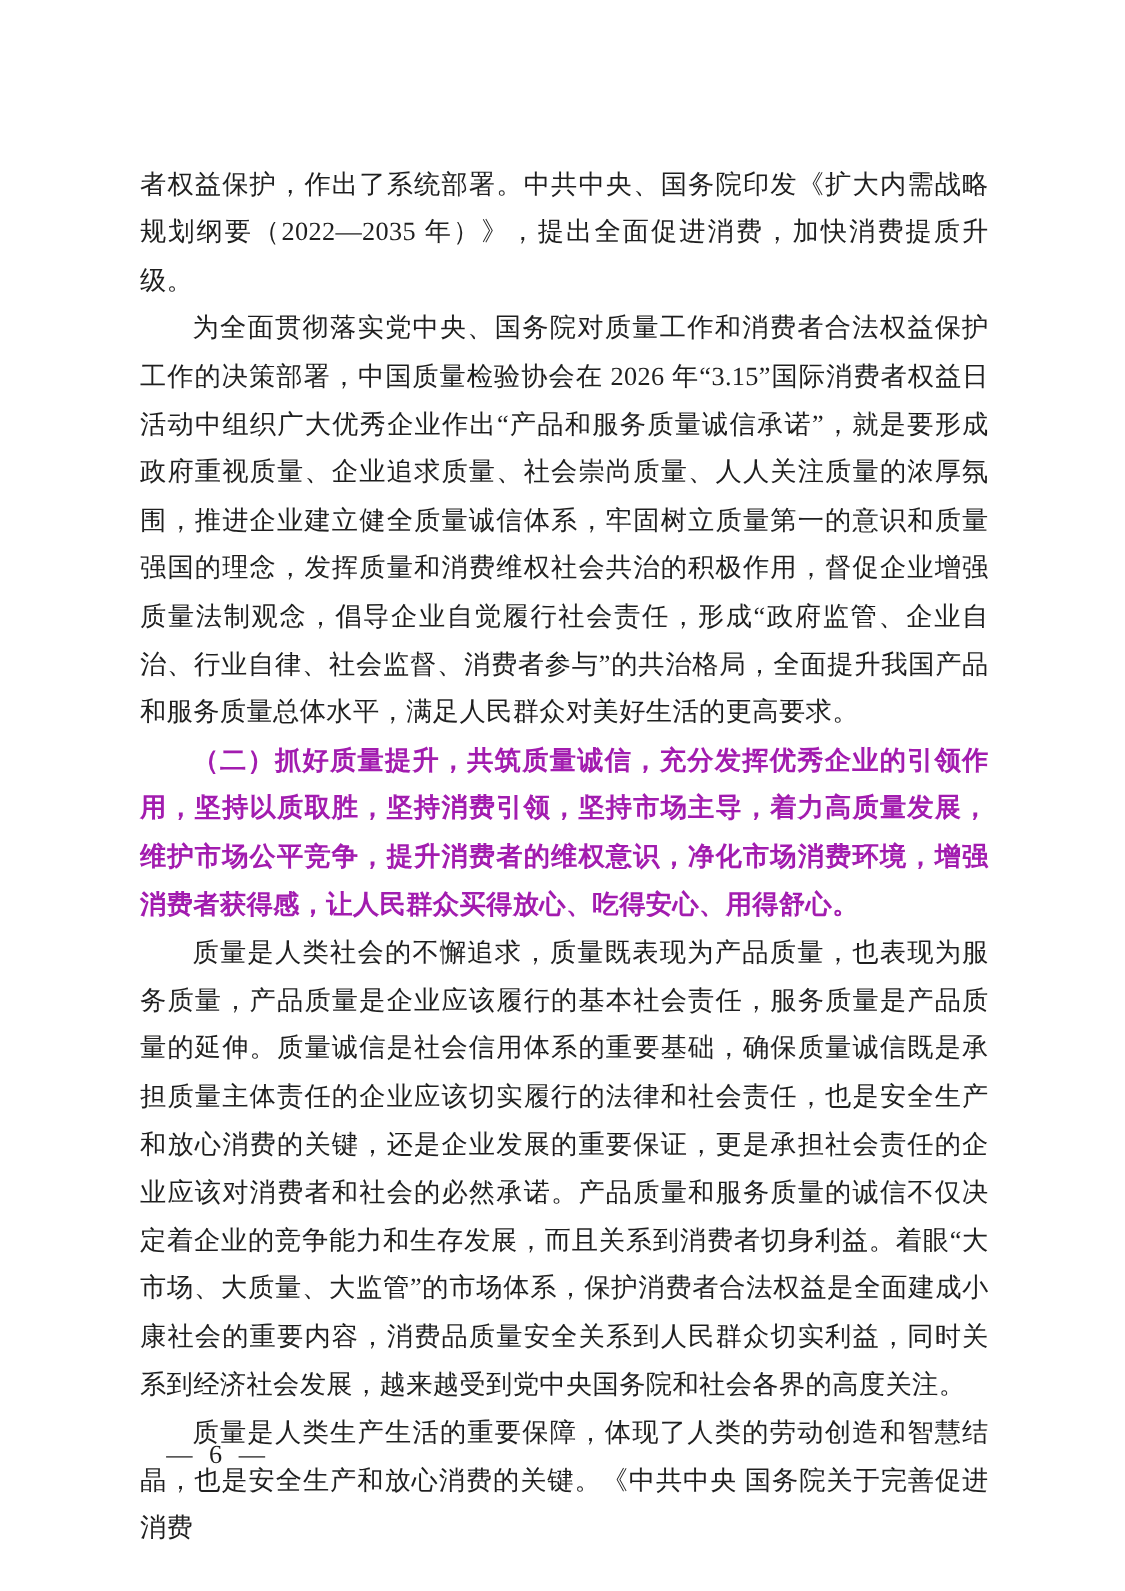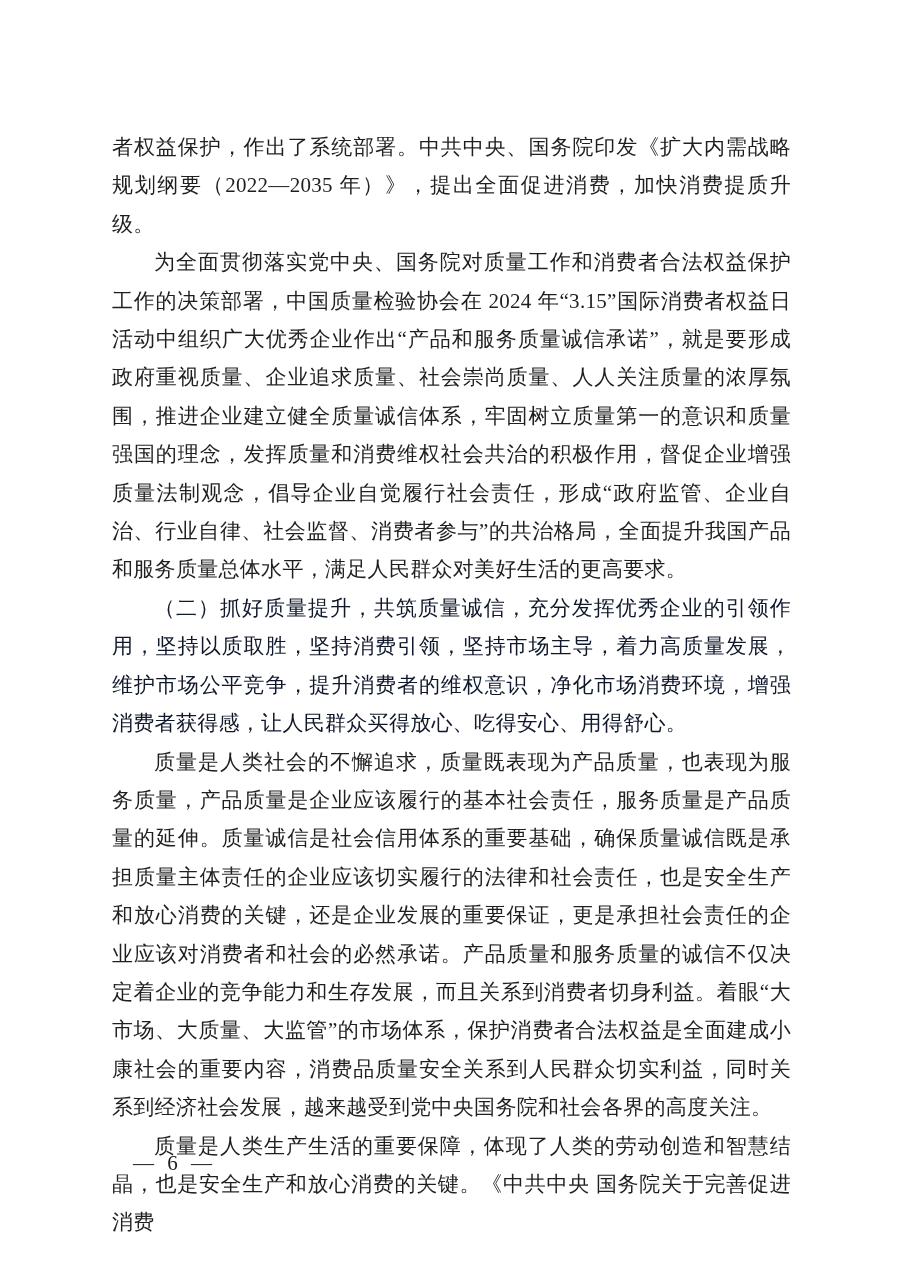--- a/index.html
+++ b/index.html
@@ -27,37 +27,37 @@
     line-height: 38.4px;
     text-align: justify;
     text-justify: inter-ideograph;
     letter-spacing: 0.3px;
     word-break: break-all;
   }
   .para.indent {
     text-indent: 2em;
   }
   .para.bold {
-    font-weight: 400;
-    color: #0f172a;
+    font-weight: 700;
+    color: #a21caf;
   }
   .page-footer {
     position: absolute;
     left: 133px;
     top: 1148px;
     font-size: 21px;
     line-height: 30px;
     letter-spacing: 4px;
     color: #1f1f1f;
   }
 </style>
 </head>
 <body>
 
 <div class="doc-body">
   <p class="para">者权益保护，作出了系统部署。中共中央、国务院印发《扩大内需战略规划纲要（2022—2035 年）》，提出全面促进消费，加快消费提质升级。</p>
-  <p class="para indent">为全面贯彻落实党中央、国务院对质量工作和消费者合法权益保护工作的决策部署，中国质量检验协会在 2024 年“3.15”国际消费者权益日活动中组织广大优秀企业作出“产品和服务质量诚信承诺”，就是要形成政府重视质量、企业追求质量、社会崇尚质量、人人关注质量的浓厚氛围，推进企业建立健全质量诚信体系，牢固树立质量第一的意识和质量强国的理念，发挥质量和消费维权社会共治的积极作用，督促企业增强质量法制观念，倡导企业自觉履行社会责任，形成“政府监管、企业自治、行业自律、社会监督、消费者参与”的共治格局，全面提升我国产品和服务质量总体水平，满足人民群众对美好生活的更高要求。</p>
+  <p class="para indent">为全面贯彻落实党中央、国务院对质量工作和消费者合法权益保护工作的决策部署，中国质量检验协会在 2026 年“3.15”国际消费者权益日活动中组织广大优秀企业作出“产品和服务质量诚信承诺”，就是要形成政府重视质量、企业追求质量、社会崇尚质量、人人关注质量的浓厚氛围，推进企业建立健全质量诚信体系，牢固树立质量第一的意识和质量强国的理念，发挥质量和消费维权社会共治的积极作用，督促企业增强质量法制观念，倡导企业自觉履行社会责任，形成“政府监管、企业自治、行业自律、社会监督、消费者参与”的共治格局，全面提升我国产品和服务质量总体水平，满足人民群众对美好生活的更高要求。</p>
   <p class="para indent bold">（二）抓好质量提升，共筑质量诚信，充分发挥优秀企业的引领作用，坚持以质取胜，坚持消费引领，坚持市场主导，着力高质量发展，维护市场公平竞争，提升消费者的维权意识，净化市场消费环境，增强消费者获得感，让人民群众买得放心、吃得安心、用得舒心。</p>
   <p class="para indent">质量是人类社会的不懈追求，质量既表现为产品质量，也表现为服务质量，产品质量是企业应该履行的基本社会责任，服务质量是产品质量的延伸。质量诚信是社会信用体系的重要基础，确保质量诚信既是承担质量主体责任的企业应该切实履行的法律和社会责任，也是安全生产和放心消费的关键，还是企业发展的重要保证，更是承担社会责任的企业应该对消费者和社会的必然承诺。产品质量和服务质量的诚信不仅决定着企业的竞争能力和生存发展，而且关系到消费者切身利益。着眼“大市场、大质量、大监管”的市场体系，保护消费者合法权益是全面建成小康社会的重要内容，消费品质量安全关系到人民群众切实利益，同时关系到经济社会发展，越来越受到党中央国务院和社会各界的高度关注。</p>
   <p class="para indent">质量是人类生产生活的重要保障，体现了人类的劳动创造和智慧结晶，也是安全生产和放心消费的关键。《中共中央 国务院关于完善促进消费</p>
 </div>
 
 <div class="page-footer">— 6 —</div>
 
 </body></html>

